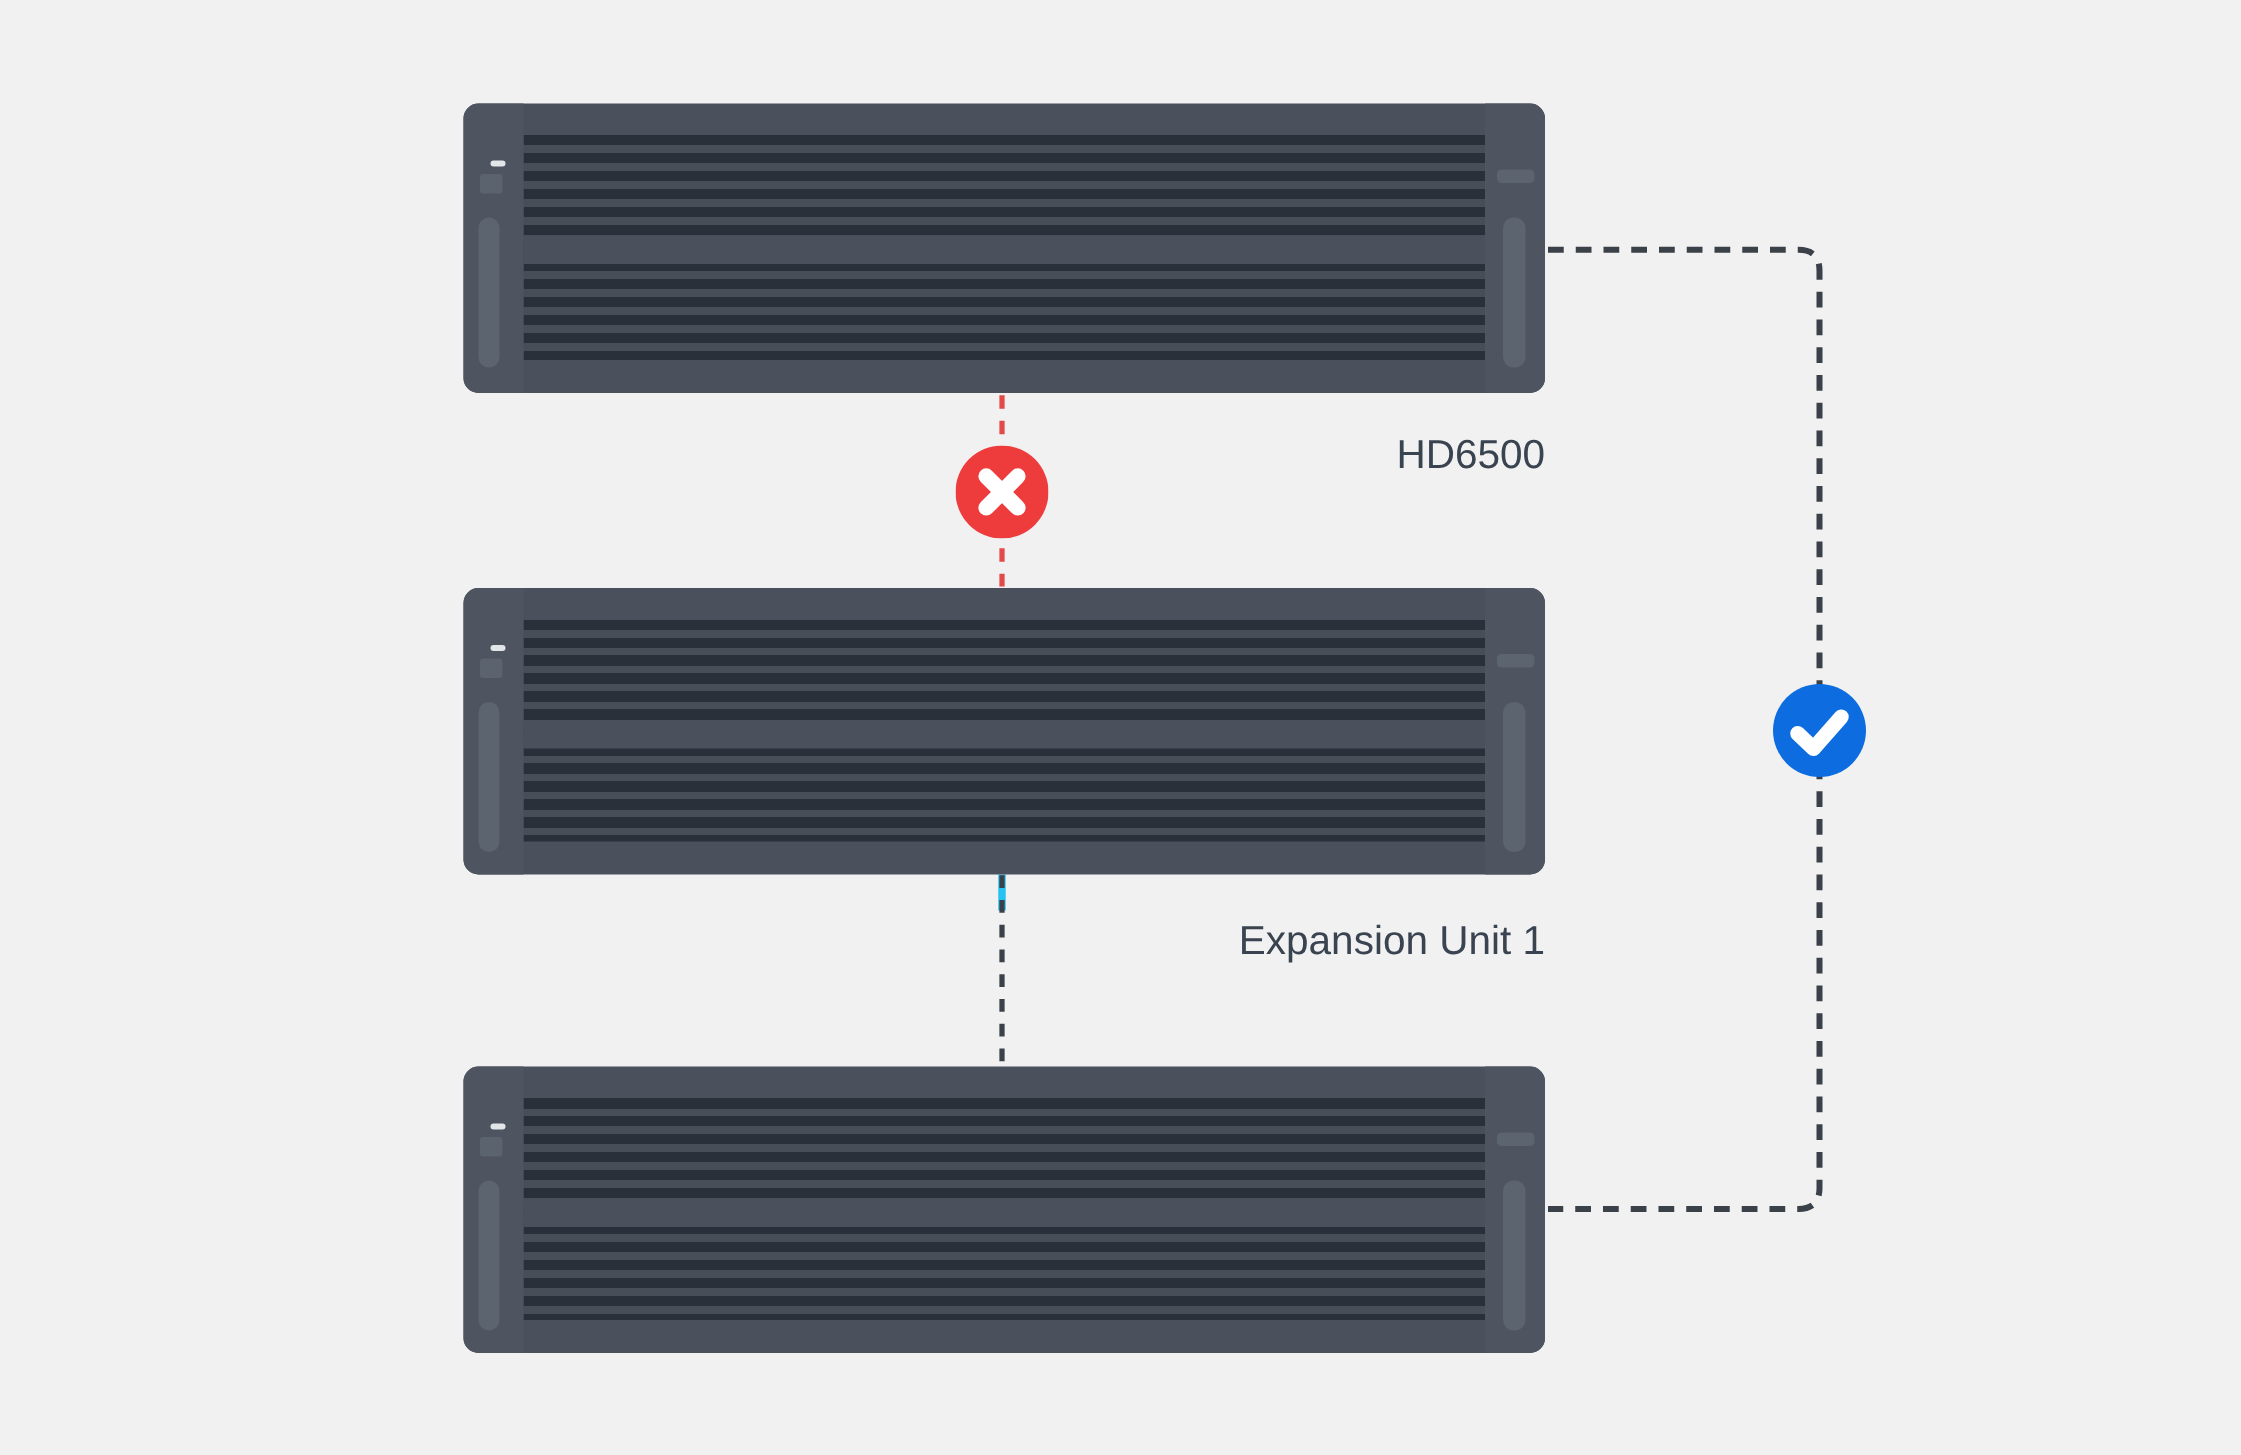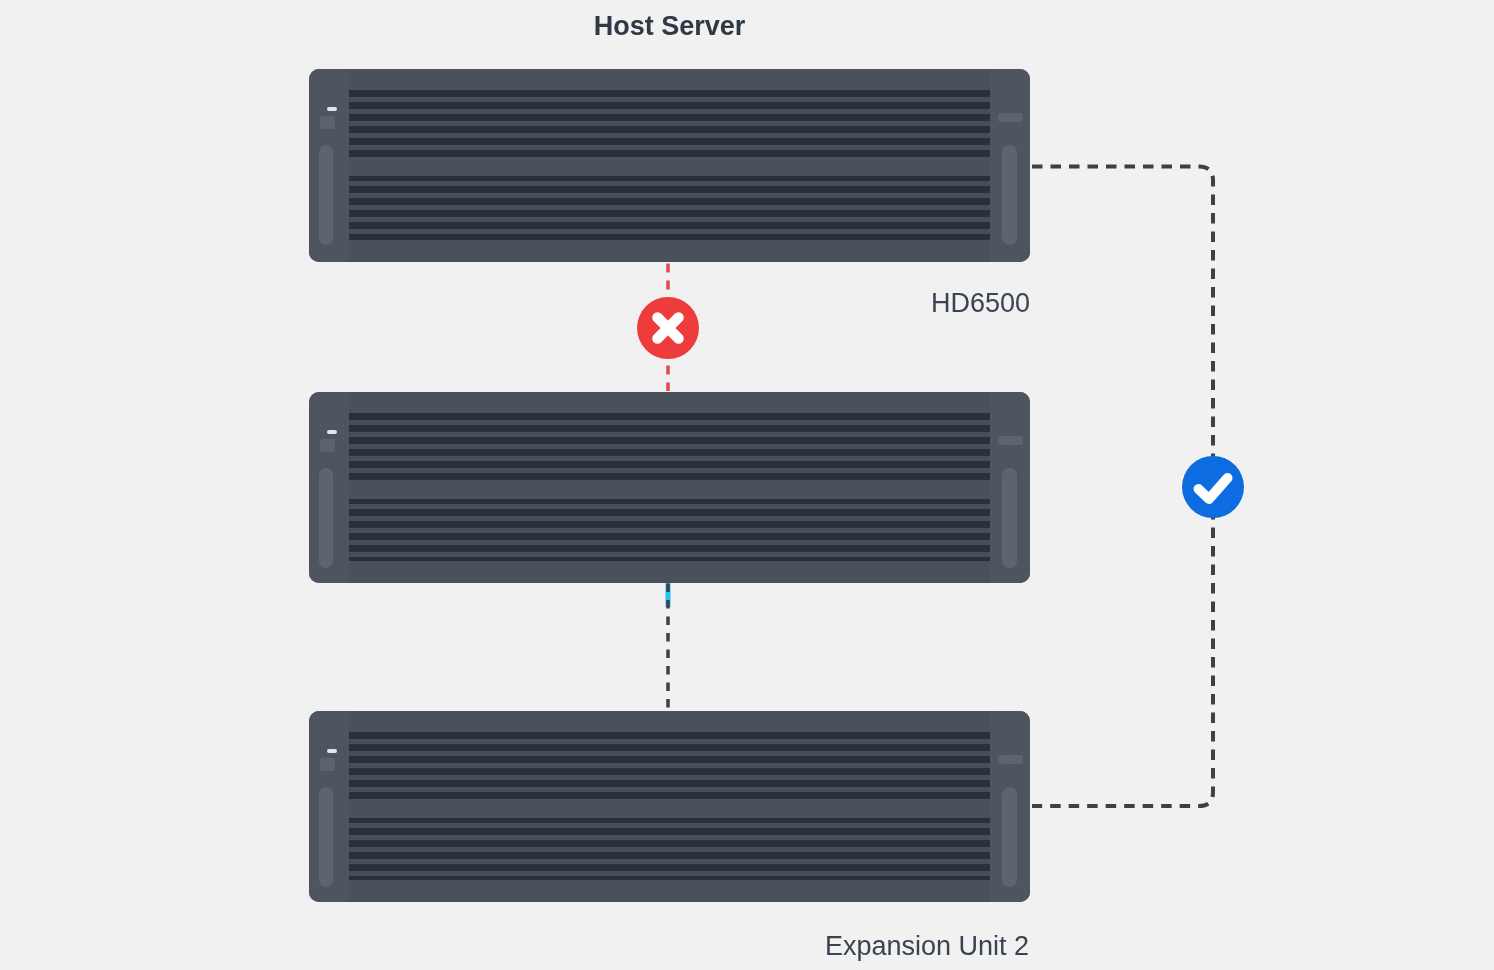--- a/index.html
+++ b/index.html
@@ -110,21 +110,20 @@
 
     <path d="M1032 166.5 H1199 Q1213 166.5 1213 180.5 V792 Q1213 806 1199 806 H1032" fill="none" stroke-width="4" stroke-dasharray="10.5 8" stroke="#3B4148"></path>
 
     <path d="M668 583 V607" fill="none" stroke-width="5" stroke="#27C3F0"></path>
 
     <path d="M668 583.5 V710" fill="none" stroke-width="3.5" stroke-dasharray="8.5 8" stroke="#3B4148"></path>
 
     <path d="M668 263.5 V391" fill="none" stroke-width="3.5" stroke-dasharray="9 8" stroke="#E24A4A"></path>
   </svg>
 
-  <div class="label title">Host Server</div>
 
   <div class="server host">
     <div class="vents"></div>
     <div class="vent-gap"></div>
     <div class="panel left">
       <span class="led"></span>
       <span class="chip"></span>
       <span class="grip"></span>
     </div>
     <div class="panel right">
@@ -169,15 +168,15 @@
   </div>
 
   <div class="badge success">
     <svg viewBox="0 0 62 62" width="62" height="62">
       <circle cx="31" cy="31" r="31" fill="#0C6CE0"></circle>
       <path d="M16.5 33 L27 43 L45.5 22" stroke="#FFFFFF" stroke-width="10" stroke-linecap="round" stroke-linejoin="round" fill="none"></path>
     </svg>
   </div>
 
   <div class="label model">HD6500</div>
-  <div class="label exp2">Expansion Unit 2</div>
+  <div class="label exp1">Expansion Unit 1</div>
 
 </div>
 
 </body></html>

